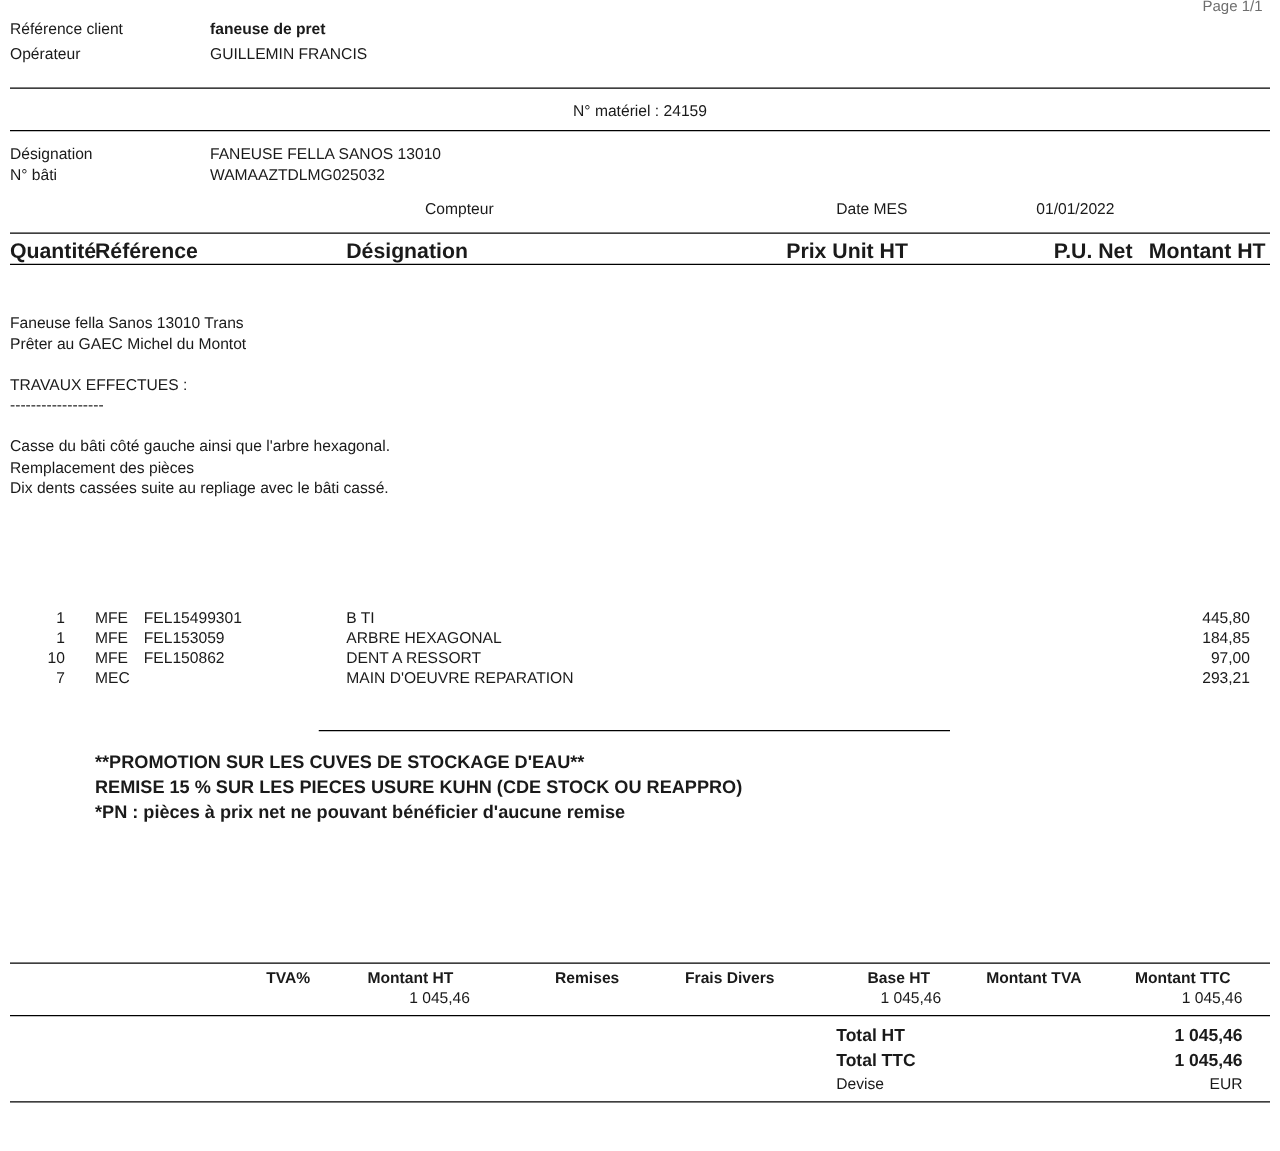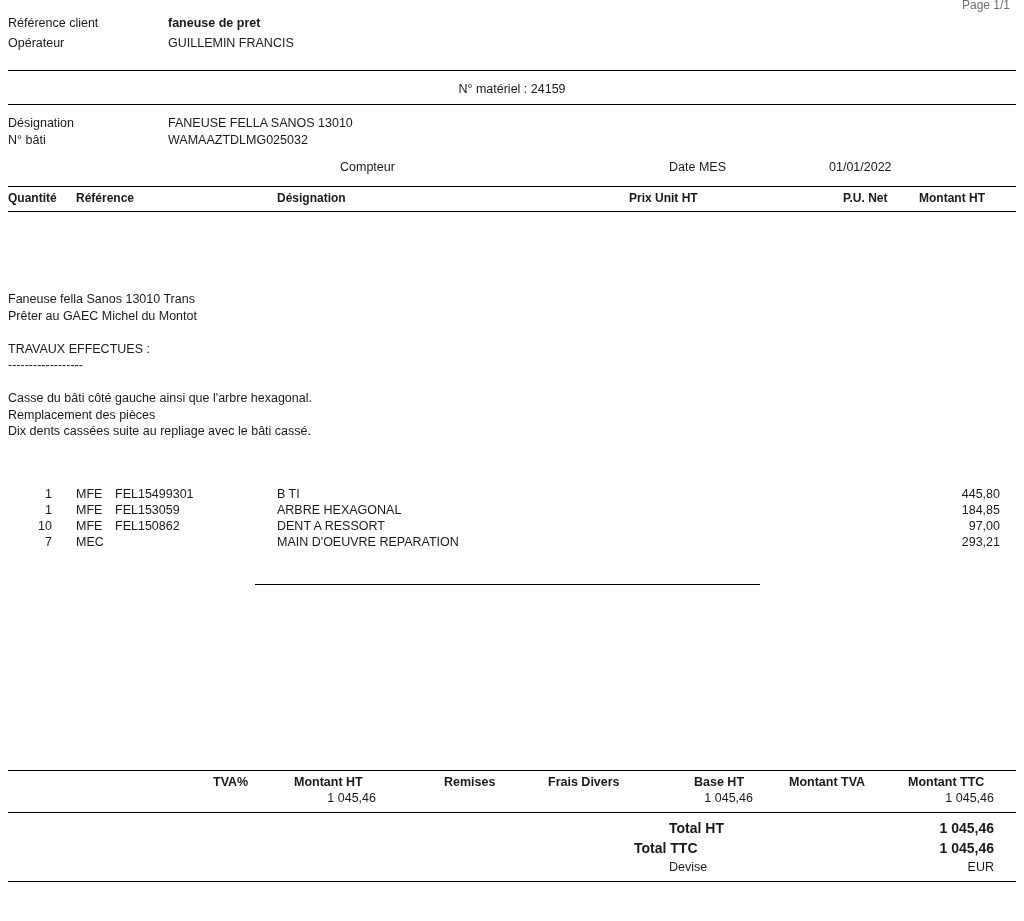--- a/index.html
+++ b/index.html
@@ -59,41 +59,40 @@
 
   #compteur-label { left: 340px; top: 160px; }
   #datemes-label  { left: 669px; top: 160px; }
   #datemes-value  { left: 829px; top: 160px; }
 
   #rule3 { top: 186px; }
 
   .colhead {
     position: absolute;
     top: 191px;
-    font-size: 12px;
+    font-size: 17px;
     font-weight: bold;
   }
   #ch-quantite   { left: 8px; }
   #ch-reference  { left: 76px; }
   #ch-designation{ left: 277px; }
   #ch-prixunit   { left: 629px; }
   #ch-punet      { left: 843px; }
   #ch-montant    { left: 919px; }
 
   #rule4 { top: 211px; }
 
   
   #freetext {
     position: absolute;
     left: 8px;
     top: 250px;
     font-size: 12.5px;
     line-height: 16.5px;
     white-space: pre-wrap;
-    margin-top: 41px;
   }
 
   
   #lines {
     position: absolute;
     left: 0;
     top: 487px;
     width: 1024px;
     font-size: 12.5px;
   }
@@ -150,21 +149,21 @@
     text-align: right;
   }
   #tv-montantht  { left: 268px; width: 108px; }
   #tv-baseht     { left: 660px; width: 93px; }
   #tv-montantttc { left: 880px; width: 114px; }
 
   #rule6 { top: 812px; }
 
   #tot-ht-label  { position: absolute; left: 669px; top: 820px; font-size: 14px; font-weight: bold; }
   #tot-ht-value  { position: absolute; left: 880px; top: 820px; width: 114px; text-align: right; font-size: 14px; font-weight: bold; }
-  #tot-ttc-label { position: absolute; left: 634px; top: 840px; font-size: 14px; font-weight: bold; }
+  #tot-ttc-label { position: absolute; left: 669px; top: 840px; font-size: 14px; font-weight: bold; }
   #tot-ttc-value { position: absolute; left: 880px; top: 840px; width: 114px; text-align: right; font-size: 14px; font-weight: bold; }
   #devise-label  { position: absolute; left: 669px; top: 860px; font-size: 12.5px; }
   #devise-value  { position: absolute; left: 880px; top: 860px; width: 114px; text-align: right; font-size: 12.5px; }
 
   #rule7 { top: 881px; }
 </style>
 </head>
 <body>
 
 <div class="page">
@@ -238,20 +237,25 @@
         <span class="li-qty">7</span>
         <span class="li-fam">MEC</span>
         <span class="li-ref"></span>
         <span class="li-des">MAIN D'OEUVRE REPARATION</span>
         <span class="li-amt">293,21</span>
       </div>
     </div>
 
   <div id="sep-line"></div>
 
+  <div id="promo">
+    <div>**PROMOTION SUR LES CUVES DE STOCKAGE D'EAU**</div>
+    <div>REMISE 15 %  SUR LES PIECES USURE KUHN (CDE STOCK OU REAPPRO)</div>
+    <div>*PN : pièces à prix net ne pouvant bénéficier d'aucune remise</div>
+  </div>
 
   <div class="rule" id="rule5"></div>
 
   <div class="tothead" id="th-tva">TVA%</div>
   <div class="tothead" id="th-montantht">Montant HT</div>
   <div class="tothead" id="th-remises">Remises</div>
   <div class="tothead" id="th-frais">Frais Divers</div>
   <div class="tothead" id="th-baseht">Base HT</div>
   <div class="tothead" id="th-montanttva">Montant TVA</div>
   <div class="tothead" id="th-montantttc">Montant TTC</div>

